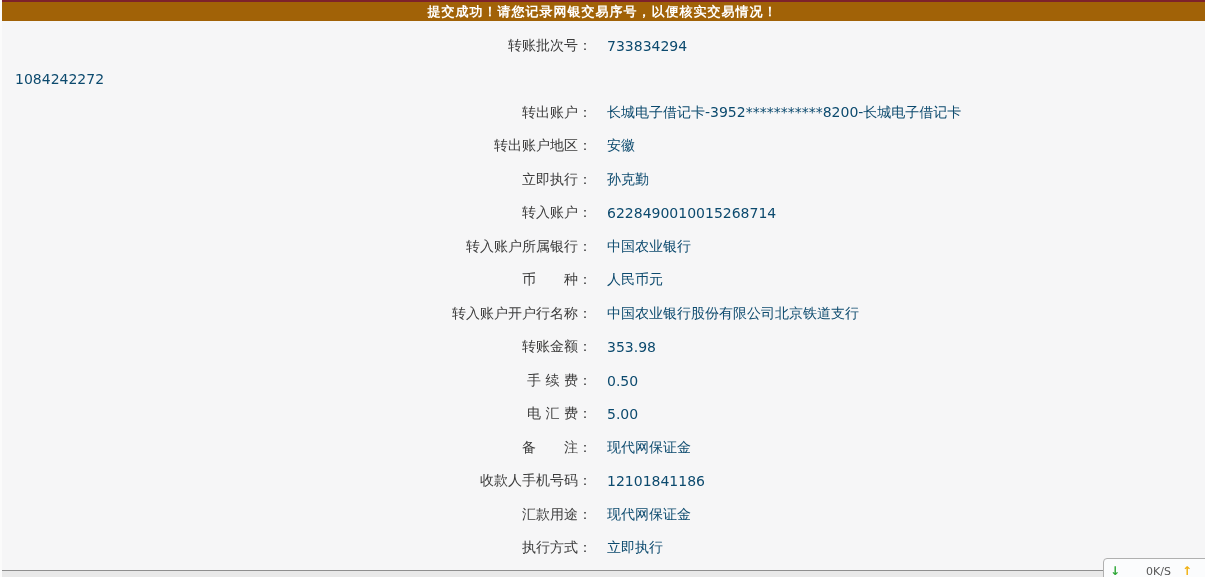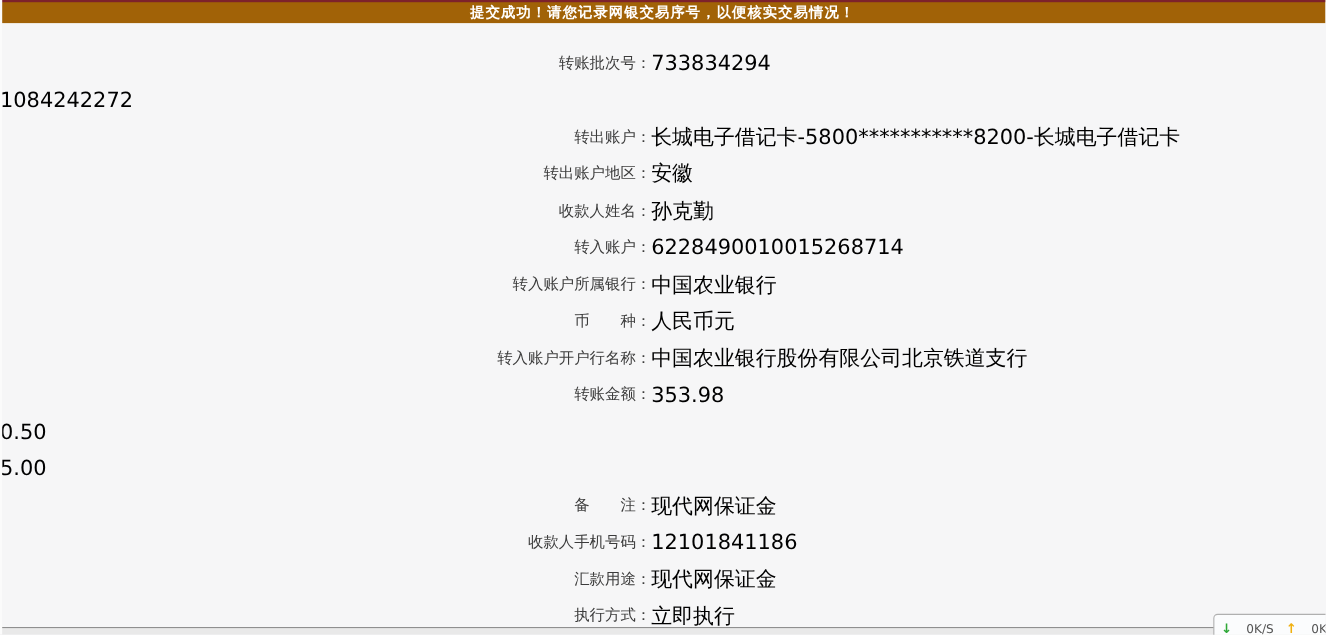--- a/index.html
+++ b/index.html
@@ -7,41 +7,41 @@
     width:1205px;height:577px;position:relative;overflow:hidden;
     background:#f6f6f7;
     font-family:"DejaVu Sans","Liberation Sans",sans-serif;
   }
   .banner{
     height:19px;background:#a16207;border-top:2px solid #7d222b;
     text-align:center;color:#fff;font-weight:bold;font-size:13px;line-height:19px;
     letter-spacing:1px;
   }
   .left-edge{position:absolute;left:0;top:0;width:2px;height:100%;background:#fbfbfb;z-index:5;}
-  .details{position:absolute;top:21px;left:0;right:0;padding-top:20px;}
+  .details{position:absolute;top:21px;left:0;right:0;padding-top:8px;}
   .row{display:flex;align-items:center;height:33.5px;}
   .label{
     width:592px;text-align:right;font-size:14px;color:#3c3c3c;
     white-space:pre;flex:0 0 auto;
   }
-  .value{font-size:19px;color:#000000;white-space:pre;}
+  .value{margin-left:15px;font-size:14px;color:#0c4a6e;white-space:pre;}
   .bottom-strip{
     position:absolute;left:0;right:0;bottom:0;height:6px;
     background:#e9e9e9;border-top:1px solid #8f8f8f;
   }
   .speed-widget{
     position:absolute;top:558px;left:1103px;width:132px;height:26px;
     background:#fbfcfd;border:1px solid #b0b0b0;border-radius:4px;
     display:flex;align-items:center;padding:0 6px;z-index:10;
     font-size:11px;color:#555;box-sizing:border-box;
   }
   .arrow{font-weight:bold;font-size:12px;line-height:1;}
   .down-arrow{color:#2fa838;}
   .up-arrow{color:#f0b010;margin-left:11px;}
-  .speed-text{margin-left:13px;text-align:right;}
+  .speed-text{margin-left:26px;text-align:right;}
 </style>
 </head>
 <body>
 
 <div class="left-edge"></div>
 
 <div class="banner">
   <span>提交成功！请您记录网银交易序号，以便核实交易情况！</span>
 </div>
 
@@ -50,30 +50,30 @@
     <div class="label">转账批次号：</div>
     <div class="value">733834294</div>
   </div>
 
   <div class="row">
     <div class="value">1084242272</div>
   </div>
 
   <div class="row">
     <div class="label">转出账户：</div>
-    <div class="value">长城电子借记卡-5800***********8200-长城电子借记卡</div>
+    <div class="value">长城电子借记卡-3952***********8200-长城电子借记卡</div>
   </div>
 
   <div class="row">
     <div class="label">转出账户地区：</div>
     <div class="value">安徽</div>
   </div>
 
   <div class="row">
-    <div class="label">收款人姓名：</div>
+    <div class="label">立即执行：</div>
     <div class="value">孙克勤</div>
   </div>
 
   <div class="row">
     <div class="label">转入账户：</div>
     <div class="value">6228490010015268714</div>
   </div>
 
   <div class="row">
     <div class="label">转入账户所属银行：</div>
@@ -89,24 +89,26 @@
     <div class="label">转入账户开户行名称：</div>
     <div class="value">中国农业银行股份有限公司北京铁道支行</div>
   </div>
 
   <div class="row">
     <div class="label">转账金额：</div>
     <div class="value">353.98</div>
   </div>
 
   <div class="row">
+    <div class="label">手 续 费：</div>
     <div class="value">0.50</div>
   </div>
 
   <div class="row">
+    <div class="label">电 汇 费：</div>
     <div class="value">5.00</div>
   </div>
 
   <div class="row">
     <div class="label">备　　注：</div>
     <div class="value">现代网保证金</div>
   </div>
 
   <div class="row">
     <div class="label">收款人手机号码：</div>

